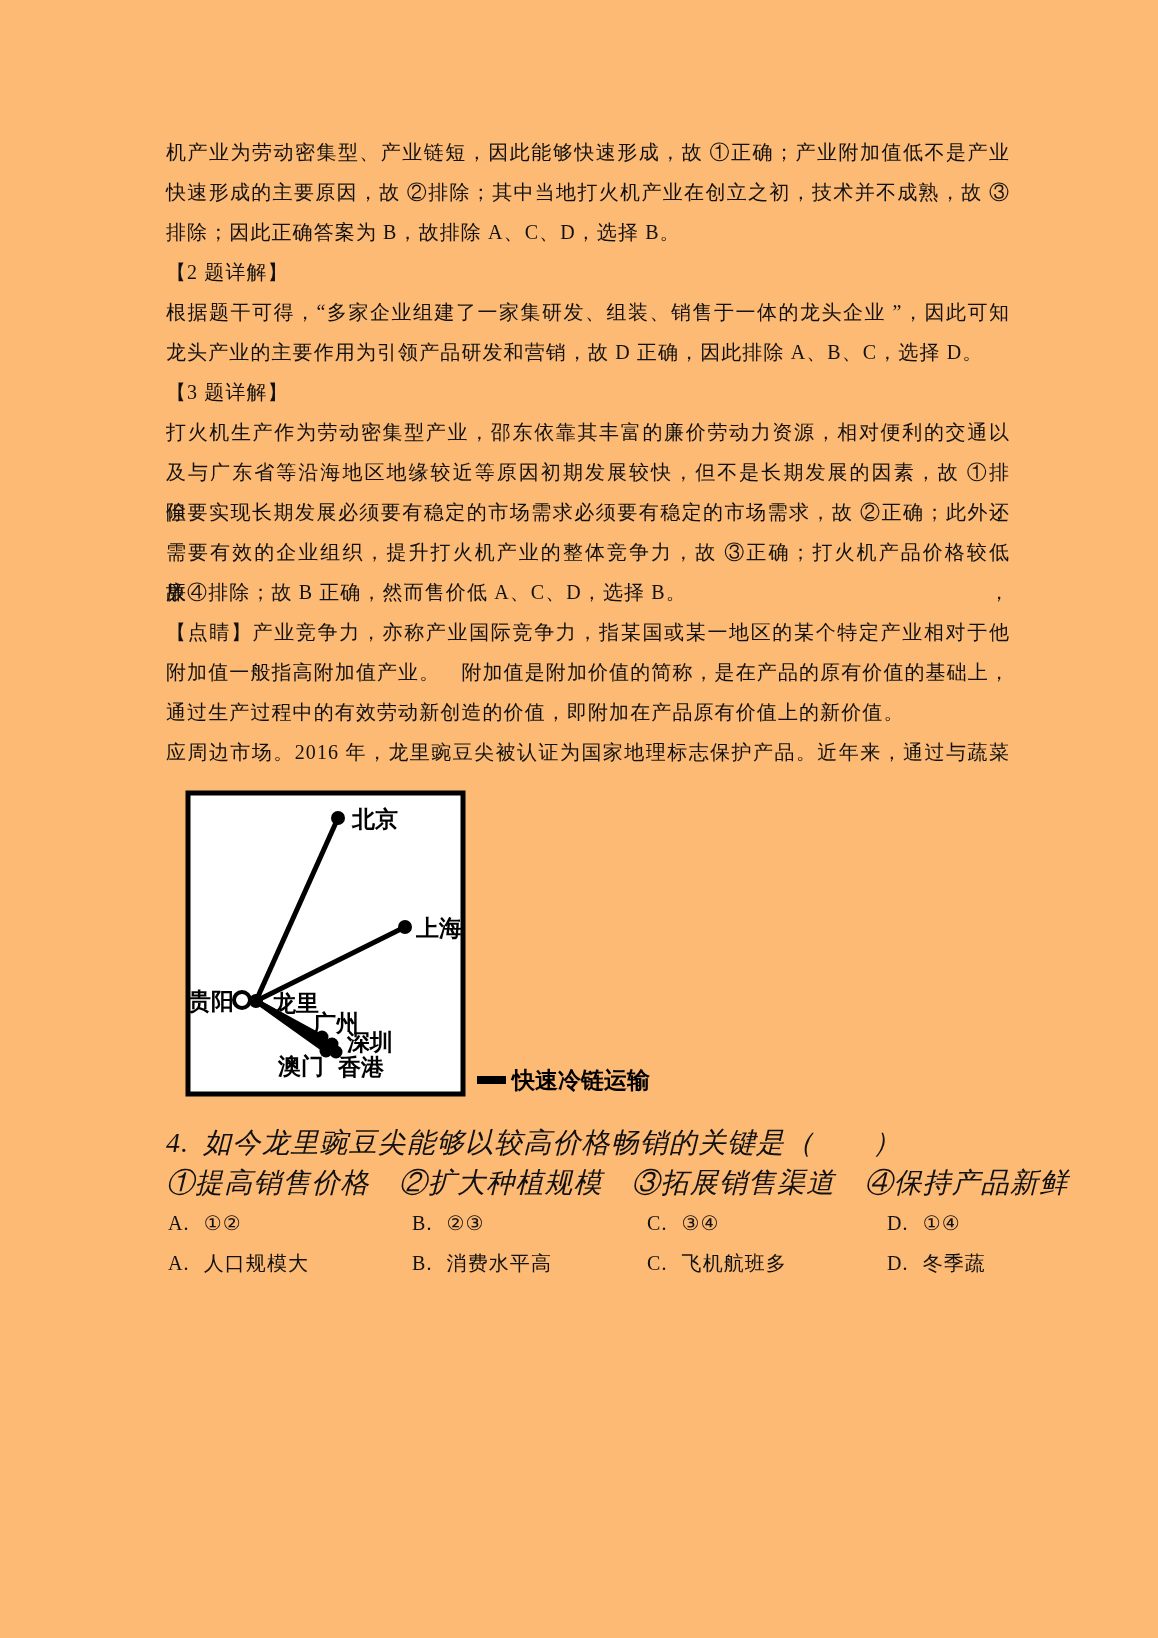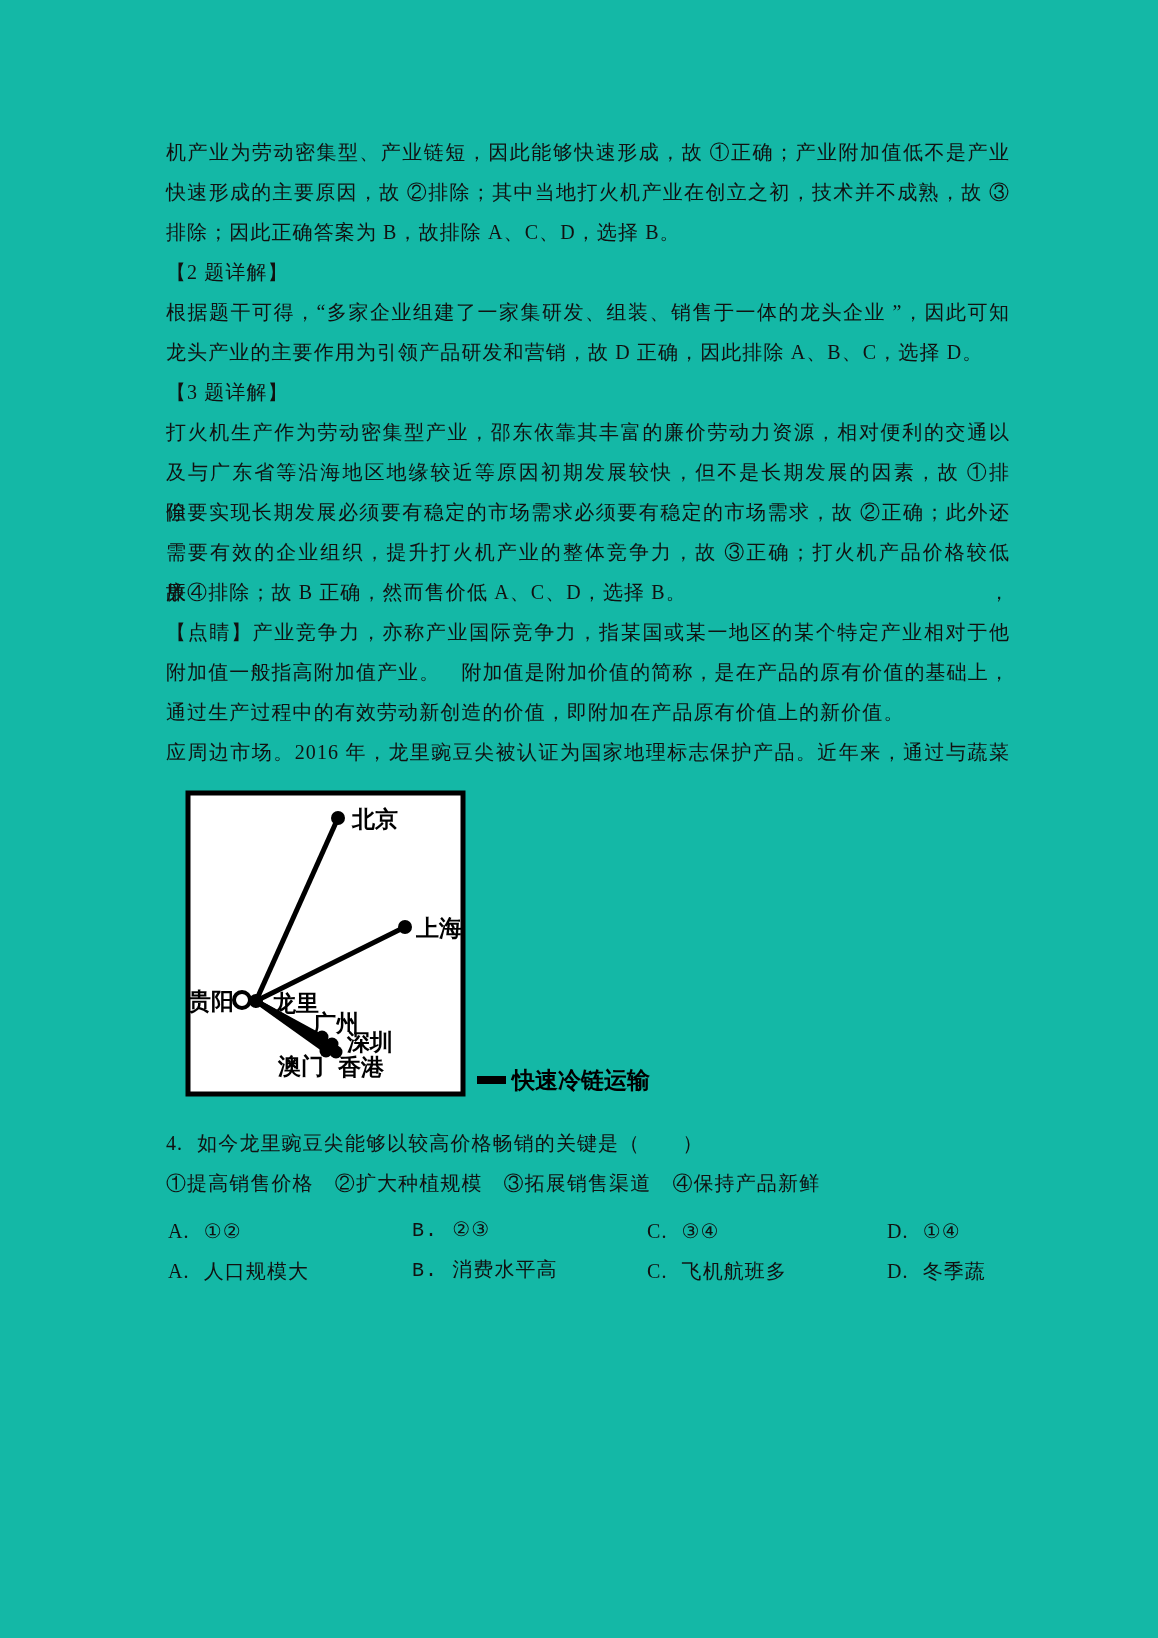--- a/index.html
+++ b/index.html
@@ -5,21 +5,21 @@
   html,body{margin:0;padding:0;background:#ffffff;}
   body{
     width:1158px;height:1638px;
     font-family:"Liberation Serif","DejaVu Serif",serif;
     color:#111;
     -webkit-font-smoothing:none;
   }
   .page{
     position:relative;
     width:1158px;height:1638px;
-    background:#14b8a6;
+    background:#fdba74;
     box-sizing:border-box;
     padding:132px 148px 0 166px;
   }
   .text-block{width:844px;}
   .doc-line{
     width:844px;
     height:40px;
     line-height:40px;
     font-size:20px;
     letter-spacing:1.1px;
@@ -41,31 +41,32 @@
   .map-svg{display:block;margin-left:19px;}
   .map-svg text{
     font-family:"Liberation Sans","DejaVu Sans",sans-serif;
     font-weight:700;
     font-size:23px;
     fill:#000;
   }
   .questions{margin-top:21px;}
   .q-line{
     height:40px;line-height:40px;
-    font-size:20px;letter-spacing:1.1px;
+    font-size:28px;letter-spacing:1.1px;
     white-space:nowrap;
+    font-style:italic;
   }
   .q-line .q-num{display:inline-block;margin-right:14px;}
   .choice-row{position:relative;height:40px;}
   .choice{
-    position:absolute;top:8px;height:40px;line-height:40px;
+    position:absolute;top:0;height:40px;line-height:40px;
     font-size:20px;letter-spacing:1.1px;white-space:nowrap;
   }
   .choice:nth-child(1){left:2px;}
-  .choice:nth-child(2){left:246px;font-family:Liberation Mono, monospace;}
+  .choice:nth-child(2){left:246px;}
   .choice:nth-child(3){left:481px;}
   .choice:nth-child(4){left:721px;}
   .choice .c-label{display:inline-block;margin-right:14px;}
 </style>
 </head>
 <body>
 
 <div class="page">
 
   <div class="text-block">

